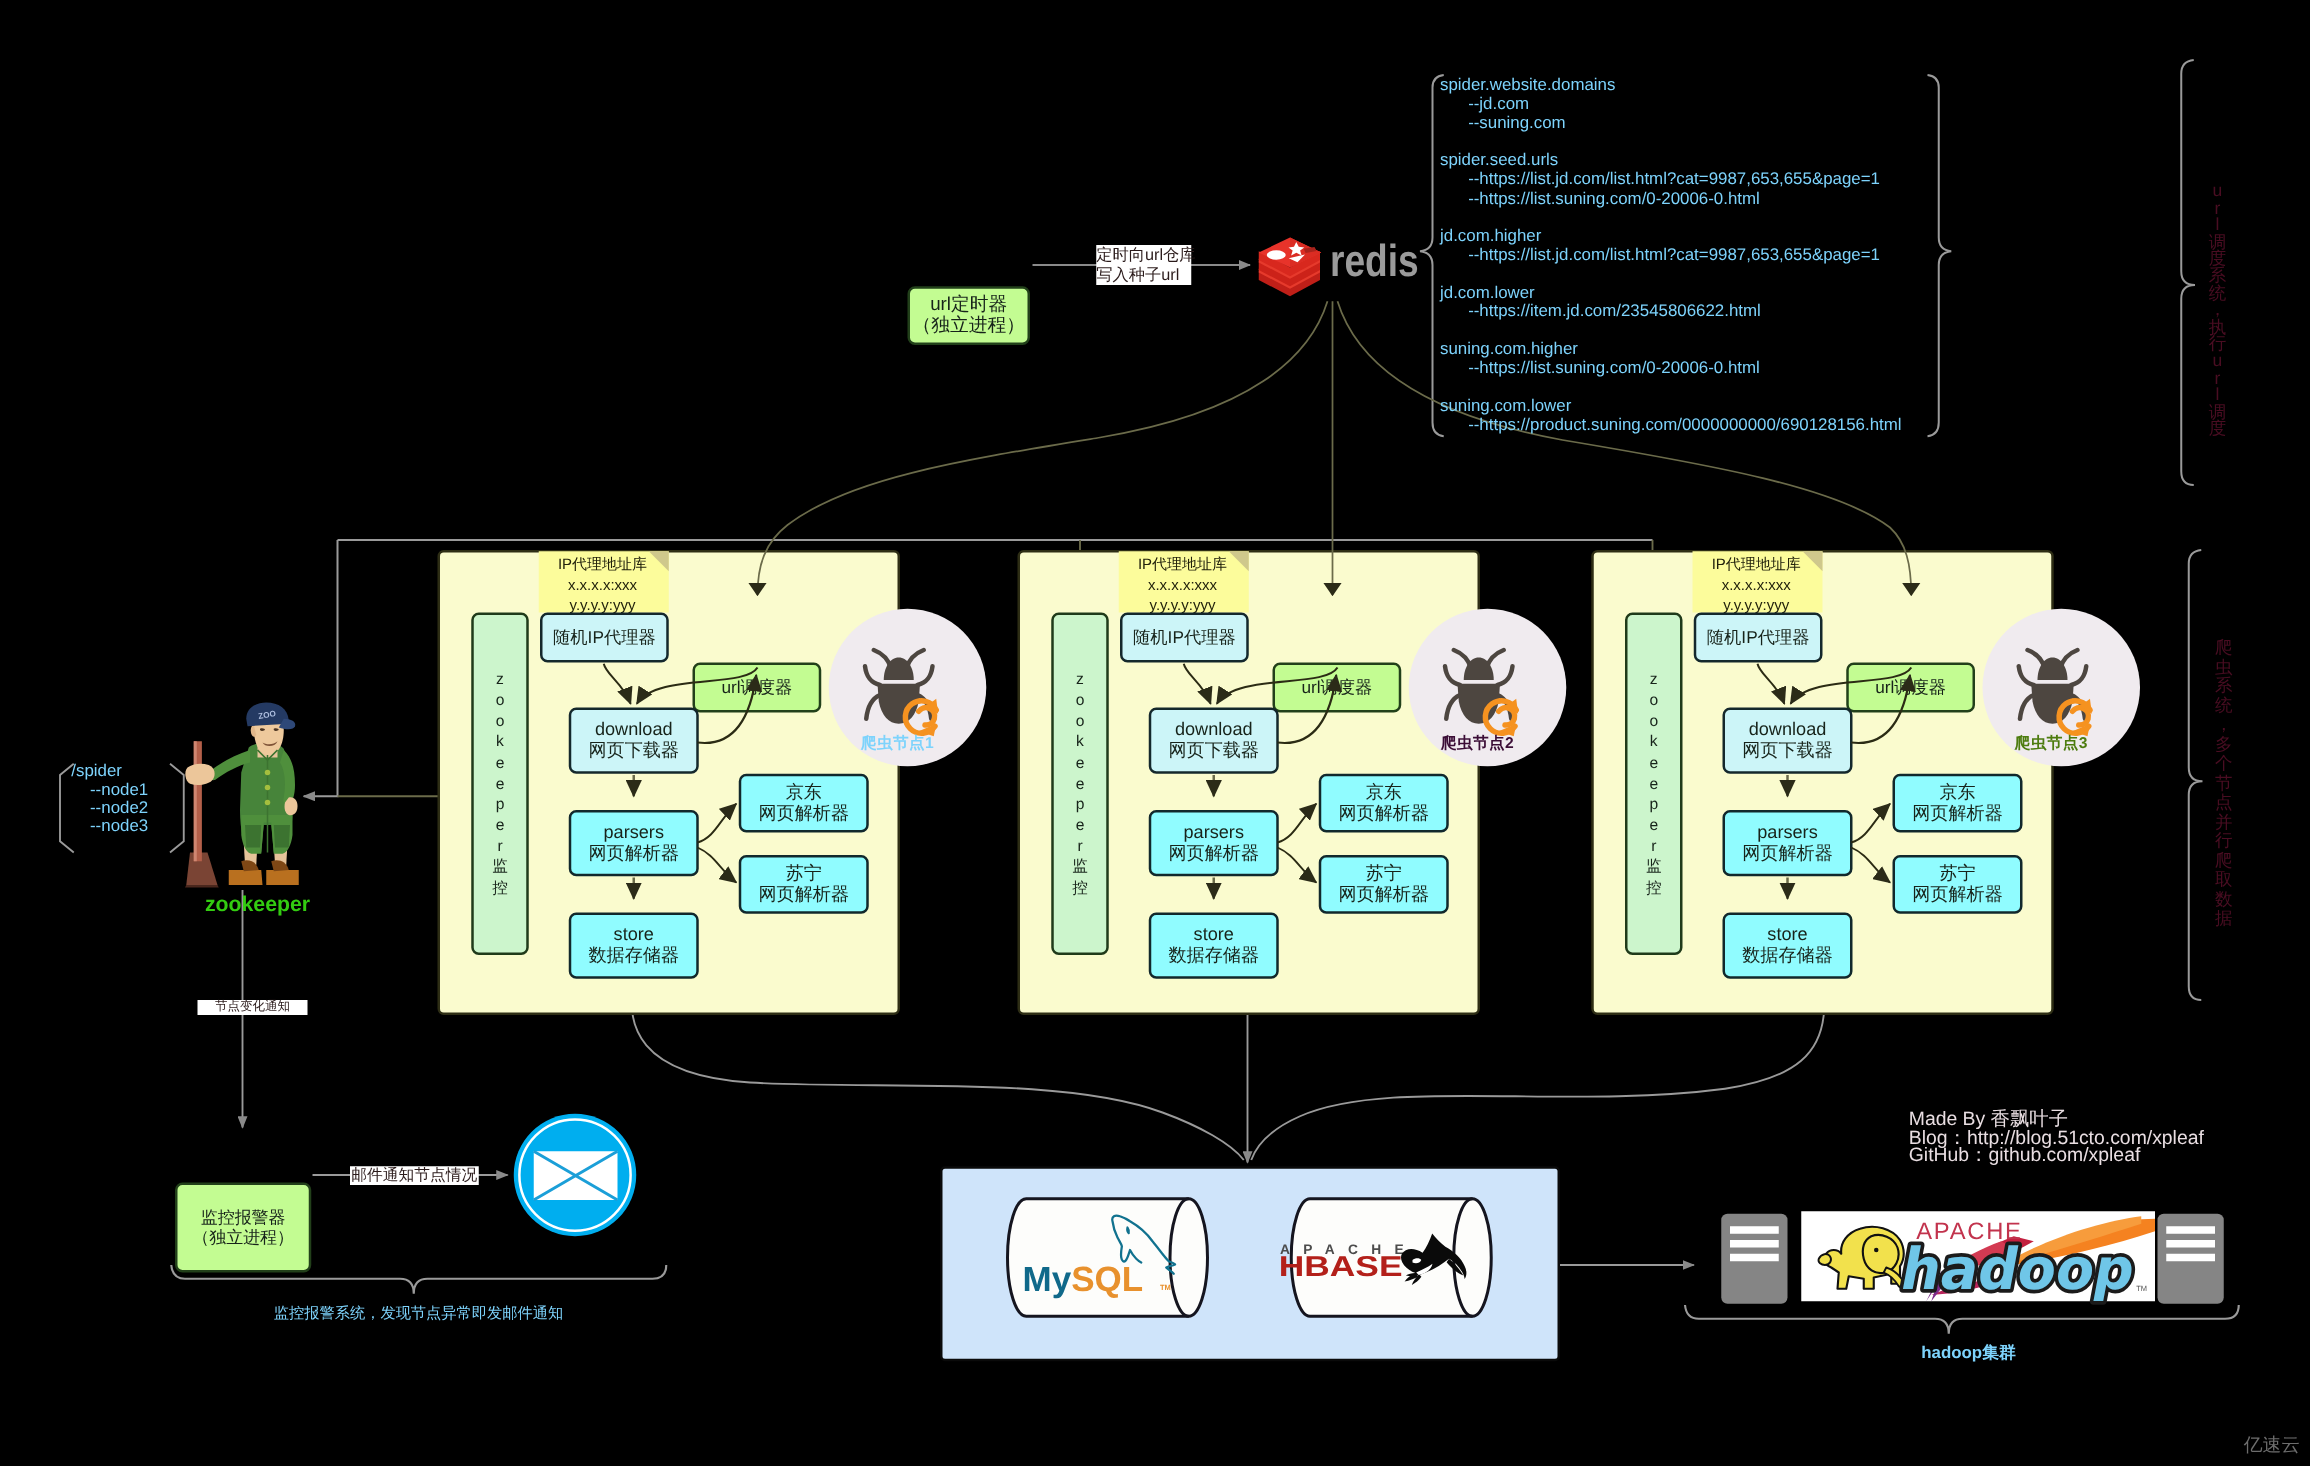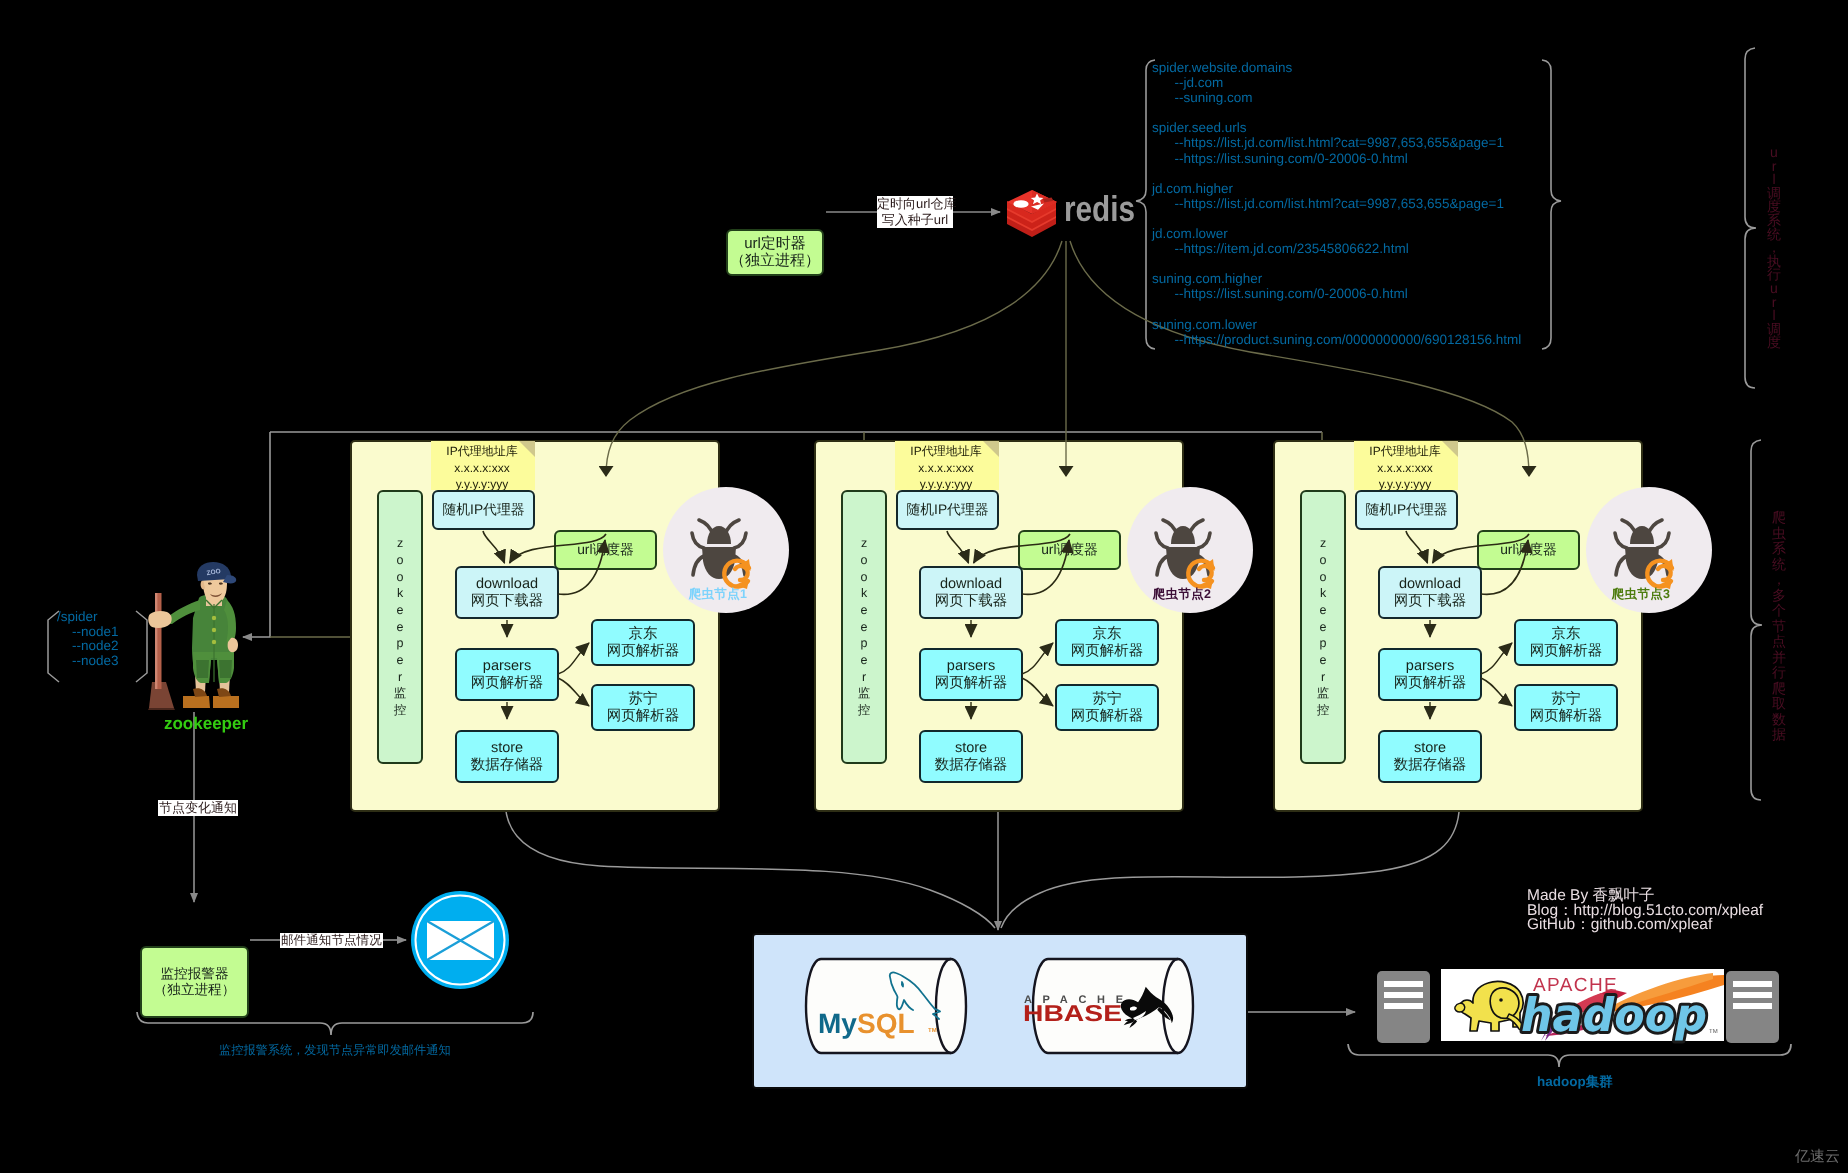--- a/index.html
+++ b/index.html
@@ -15,22 +15,22 @@
         display:flex;flex-direction:column;align-items:center;justify-content:center;
         color:#17231a;text-align:center;line-height:1.12;}
   .green{background:#c3fc92;border-color:#22401a;margin-top:40px;}
   .greenlite{background:#ccf5cc;border-color:#1f3a1a;}
   .cyan{background:#ccf5f8;border-color:#14282c;}
   .cyan2{background:#90fcff;border-color:#11282c;}
   .panel{position:absolute;box-sizing:border-box;background:#fafbce;border:2px solid #2e2e15;border-radius:5px;}
   .note{position:absolute;background:#fcfc9b;}
 
   .lbl{position:absolute;background:#fff;color:#2b1b1b;white-space:nowrap;
-       line-height:1.22;text-align:center;}
-  .dimtext{position:absolute;color:#0369a1;white-space:pre;line-height:1.52;}
+       line-height:1.22;text-align:left;}
+  .dimtext{position:absolute;color:#7dd3fc;white-space:pre;line-height:1.52;}
   .vtext{position:absolute;color:#4a0d22;display:flex;flex-direction:column;align-items:center;
          white-space:pre;}
 </style>
 </head>
 <body>
 
 <div id="stage">
 
   <svg id="edges" width="1848" height="1173" viewBox="0 0 1848 1173">
     <defs>
@@ -451,21 +451,21 @@
         <path d="M61,44 L69,52 L77,44" fill="none" stroke="#3c7330" stroke-width="1.4"></path>
       </g>
     </svg>
   </div>
   <div class="abs" style="left:151px;top:714px;width:110px;text-align:center;color:#33cc11;font-weight:700;font-size:17px;">zookeeper</div>
   <div class="dimtext" id="zktree" style="left:57px;top:610px;font-size:13.5px;line-height:14.6px;">/spider
     --node1
     --node2
     --node3</div>
 
-  <div class="lbl" style="left:158px;top:800px;font-size:13px;padding:0 1px;">节点变化通知</div>
+  <div class="lbl" style="left:158px;top:800px;font-size:10px;padding:0 14px;">节点变化通知</div>
 
   <div class="nbox green" style="left:140px;top:906px;width:109px;height:72px;font-size:13.6px;line-height:16.5px;justify-content:center;">
     <span>监控报警器</span>
     <span>（独立进程）</span>
   </div>
 
   <div class="lbl" style="left:280px;top:933px;font-size:12.6px;padding:0 1px;">邮件通知节点情况</div>
 
   <div class="abs" style="left:410px;top:890px;width:100px;height:100px;">
     <svg width="100" height="100" viewBox="0 0 100 100">

